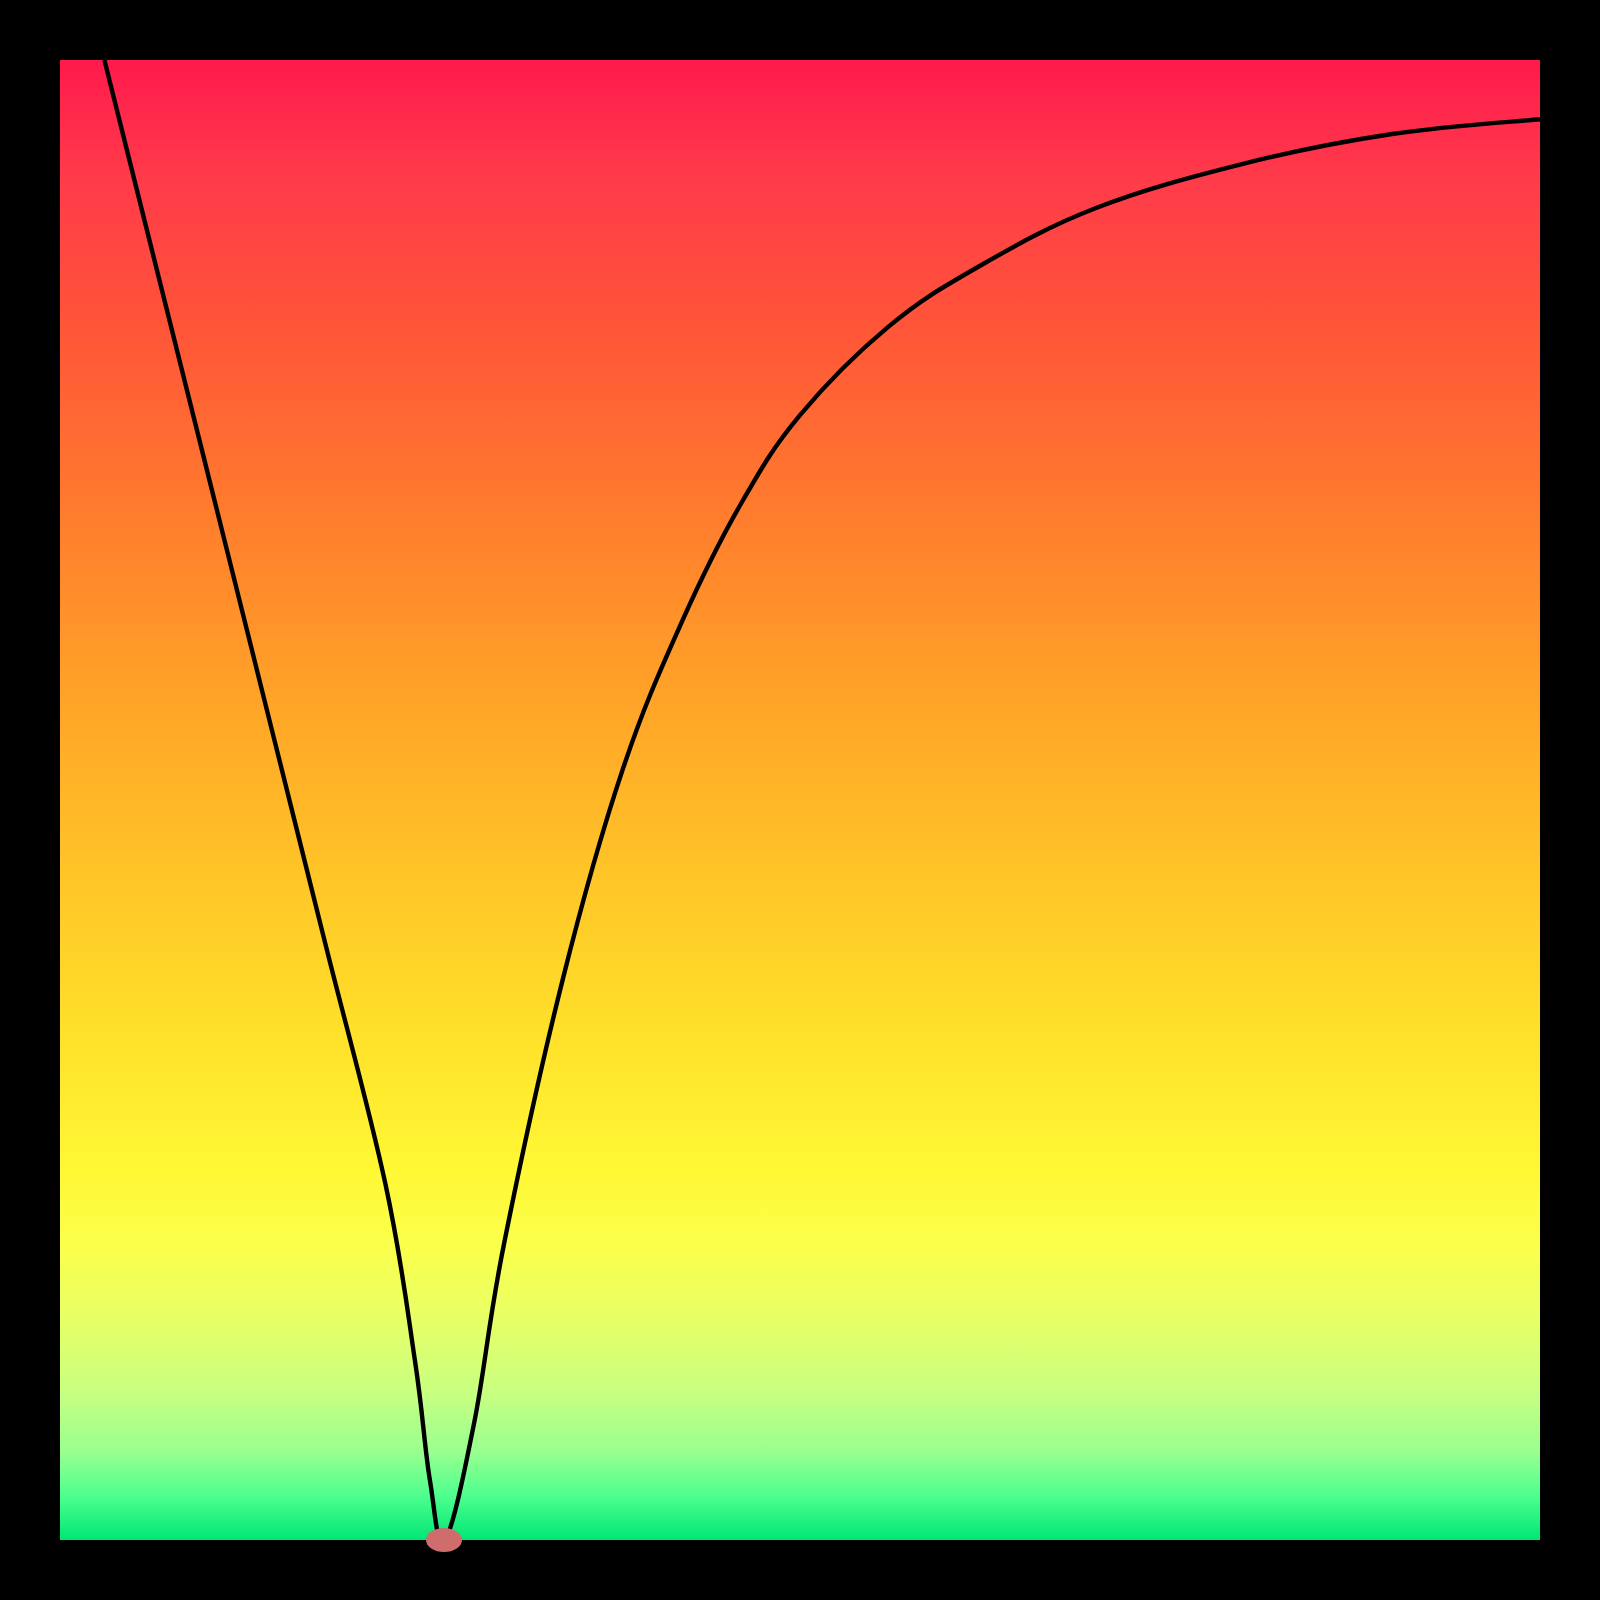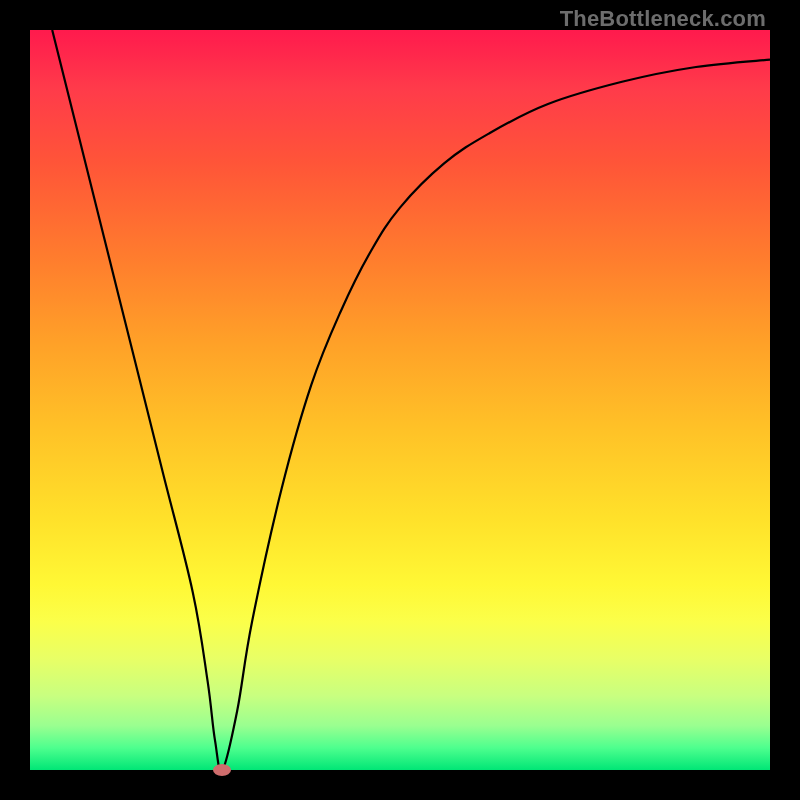--- a/index.html
+++ b/index.html
@@ -63,14 +63,13 @@
 </head>
 <body>
 
 <div class="frame">
   <div class="plot-area">
     <svg class="curve" viewBox="0 0 740 740" preserveAspectRatio="none">
       <path id="curve-path" d="M 22.2 0.0 C 26.2 16.0, 35.1 51.5, 44.4 88.8 C 53.7 126.1, 63.3 164.6, 74.0 207.2 C 84.7 249.8, 92.9 283.0, 103.6 325.6 C 114.3 368.2, 122.5 401.4, 133.2 444.0 C 143.9 486.6, 154.8 525.1, 162.8 562.4 C 170.8 599.7, 173.6 624.6, 177.6 651.2 C 181.6 677.8, 182.3 694.4, 185.0 710.4 C 187.7 726.4, 188.4 745.3, 192.4 740.0 C 196.4 734.7, 201.9 707.4, 207.2 680.8 C 212.5 654.2, 214.0 632.0, 222.0 592.0 C 230.0 552.0, 240.9 501.4, 251.6 458.8 C 262.3 416.2, 270.5 387.2, 281.2 355.2 C 291.9 323.2, 300.1 305.2, 310.8 281.2 C 321.5 257.2, 329.7 240.6, 340.4 222.0 C 351.1 203.4, 356.7 193.6, 370.0 177.6 C 383.3 161.6, 398.4 146.5, 414.4 133.2 C 430.4 119.9, 440.2 114.3, 458.8 103.6 C 477.4 92.9, 494.0 83.3, 518.0 74.0 C 542.0 64.7, 565.4 58.5, 592.0 51.8 C 618.6 45.1, 639.4 41.0, 666.0 37.0 C 692.6 33.0, 726.7 30.9, 740.0 29.6" fill="none" stroke="#000" stroke-width="2.2"></path>
     </svg>
     <div class="marker" id="min-marker" style="left: 192.4px; top: 740px; background: rgb(207, 109, 109);"></div>
   </div>
-  <div class="watermark">TheBottleneck.com</div>
 </div>
 
 </body></html>

